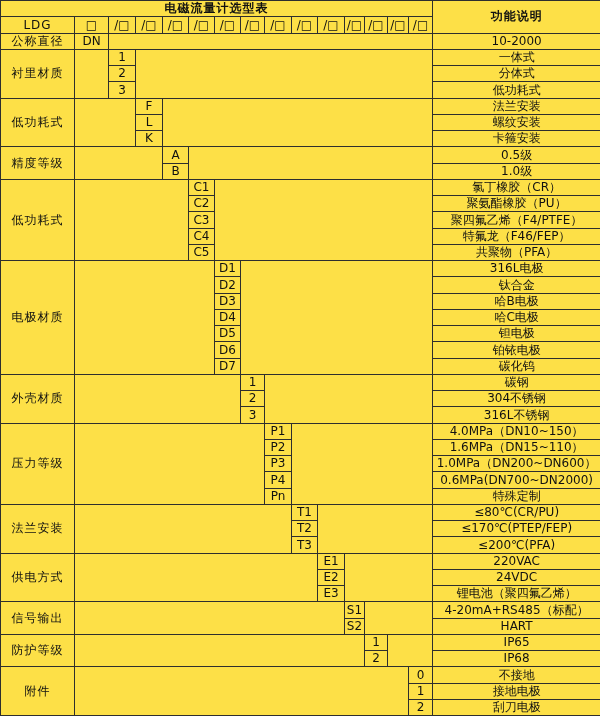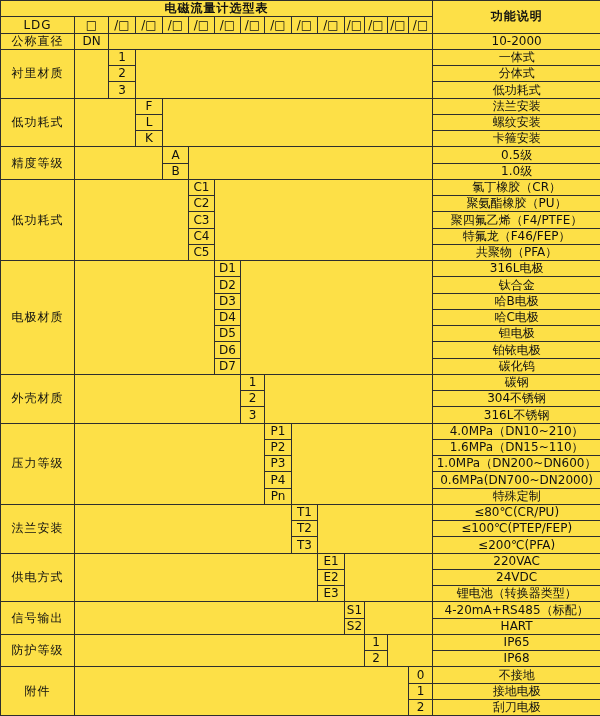--- a/index.html
+++ b/index.html
@@ -188,21 +188,21 @@
         </tr>
         <tr>
           <td>3</td>
           <td>316L不锈钢</td>
         </tr>
         <tr>
           <td rowspan="5" class="cat-cell">压力等级</td>
           <td colspan="7" rowspan="5"></td>
           <td>P1</td>
           <td colspan="6" rowspan="5"></td>
-          <td class="desc-left">4.0MPa（DN10~210）</td>
+          <td class="desc-left">4.0MPa（DN10~150）</td>
         </tr>
         <tr>
           <td>P2</td>
           <td class="desc-left">1.6MPa（DN15~110）</td>
         </tr>
         <tr>
           <td>P3</td>
           <td class="desc-left">1.0MPa（DN200~DN600）</td>
         </tr>
         <tr>
@@ -215,40 +215,40 @@
         </tr>
         <tr>
           <td rowspan="3" class="cat-cell">法兰安装</td>
           <td colspan="8" rowspan="3"></td>
           <td>T1</td>
           <td colspan="5" rowspan="3"></td>
           <td>≤80℃(CR/PU)</td>
         </tr>
         <tr>
           <td>T2</td>
-          <td>≤100℃(PTEP/FEP)</td>
+          <td>≤170℃(PTEP/FEP)</td>
         </tr>
         <tr>
           <td>T3</td>
           <td>≤200℃(PFA)</td>
         </tr>
         <tr>
           <td rowspan="3" class="cat-cell">供电方式</td>
           <td colspan="9" rowspan="3"></td>
           <td>E1</td>
           <td colspan="4" rowspan="3"></td>
           <td>220VAC</td>
         </tr>
         <tr>
           <td>E2</td>
           <td>24VDC</td>
         </tr>
         <tr>
           <td>E3</td>
-          <td>锂电池（转换器类型）</td>
+          <td>锂电池（聚四氟乙烯）</td>
         </tr>
         <tr>
           <td rowspan="2" class="cat-cell">信号输出</td>
           <td colspan="10" rowspan="2"></td>
           <td>S1</td>
           <td colspan="3" rowspan="2"></td>
           <td>4-20mA+RS485（标配）</td>
         </tr>
         <tr>
           <td>S2</td>

